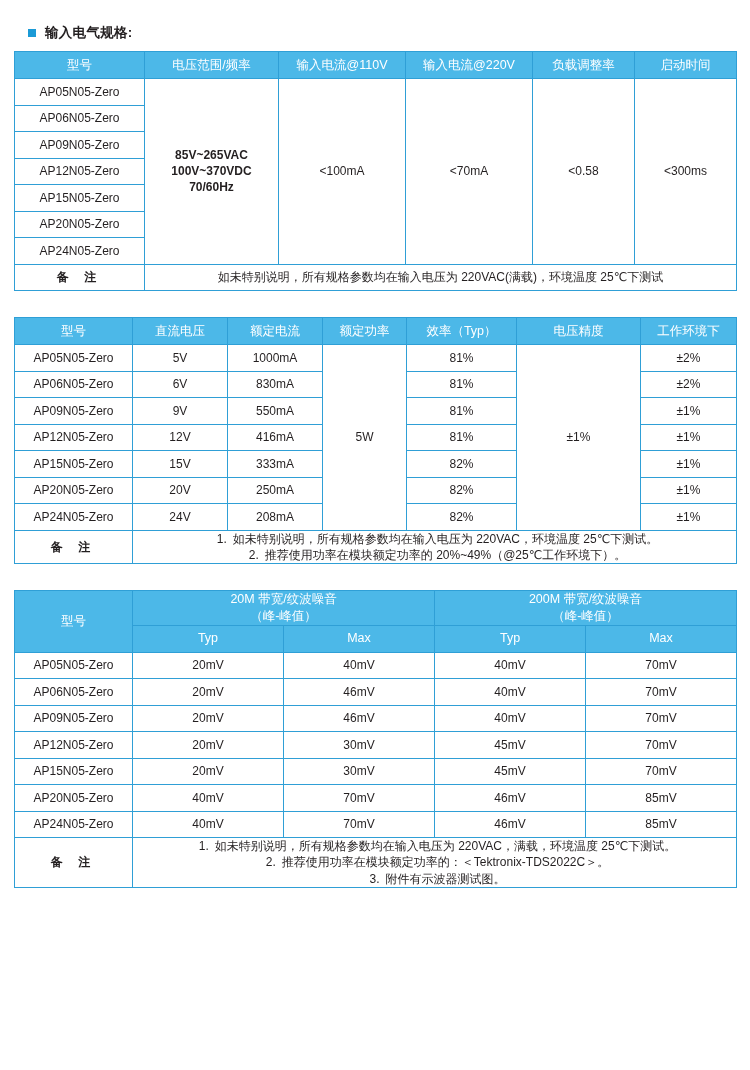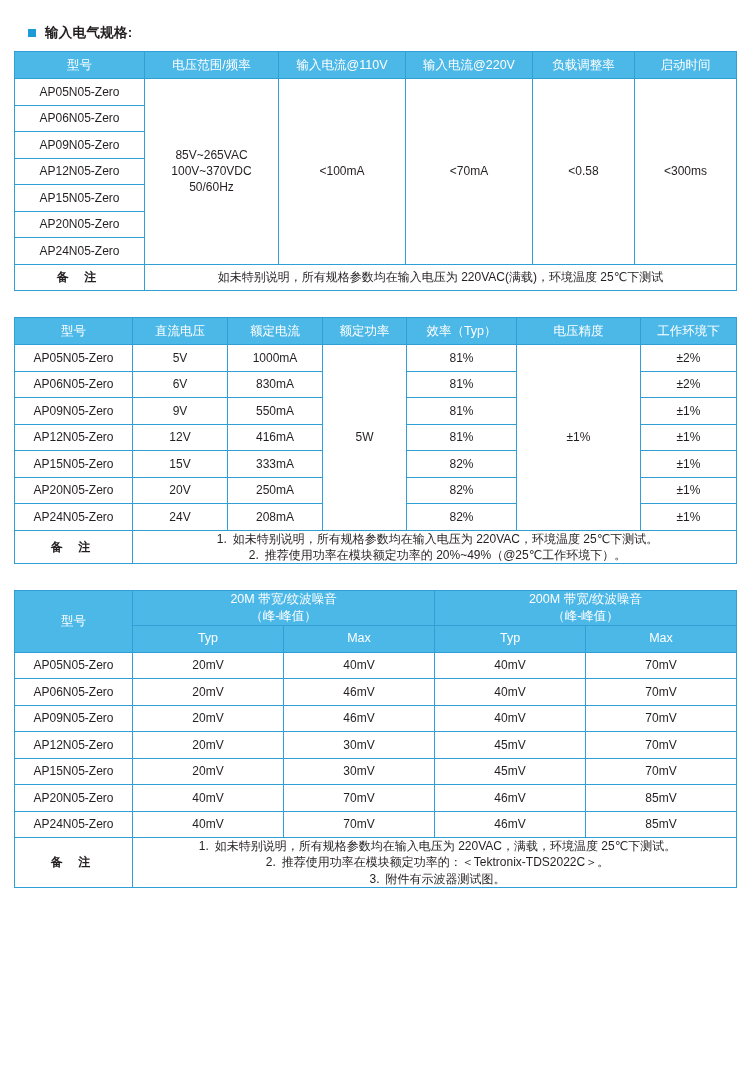--- a/index.html
+++ b/index.html
@@ -90,20 +90,21 @@
   td.note-body .note-line {
     display: block;
     white-space: nowrap;
   }
   td.note-body .num {
     display: inline-block;
     width: 22px;
   }
   .multi {
     line-height: 1.9;
+    font-weight: bold;
   }
 
   
   .t1 .c1 { width: 130px; }
   .t1 .c2 { width: 134px; }
   .t1 .c3 { width: 127px; }
   .t1 .c4 { width: 127px; }
   .t1 .c5 { width: 102px; }
   .t1 .c6 { width: 102px; }
 
@@ -154,21 +155,21 @@
           <th>负载调整率</th>
           <th>启动时间</th>
         </tr>
       </thead>
       <tbody>
         <tr>
           <td class="model">AP05N05-Zero</td>
           <td rowspan="7" class="multi">
             <div>85V~265VAC</div>
             <div>100V~370VDC</div>
-            <div>50/60Hz</div>
+            <div>70/60Hz</div>
           </td>
           <td rowspan="7">&lt;100mA</td>
           <td rowspan="7">&lt;70mA</td>
           <td rowspan="7">&lt;0.58</td>
           <td rowspan="7">&lt;300ms</td>
         </tr>
         <tr>
           <td class="model">AP06N05-Zero</td>
         </tr>
         <tr>

